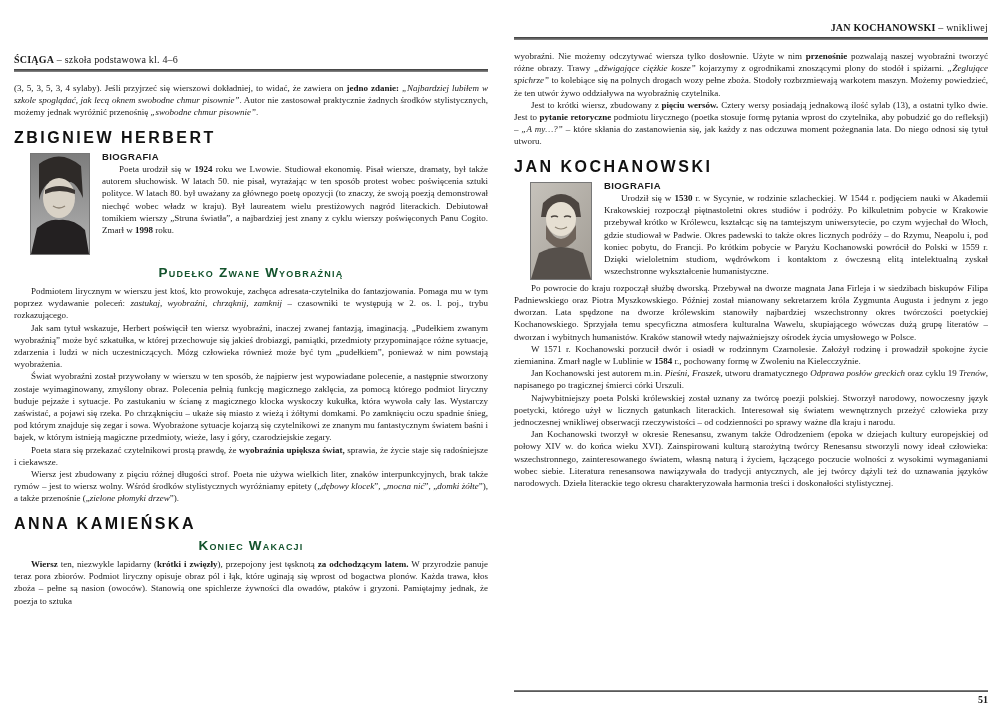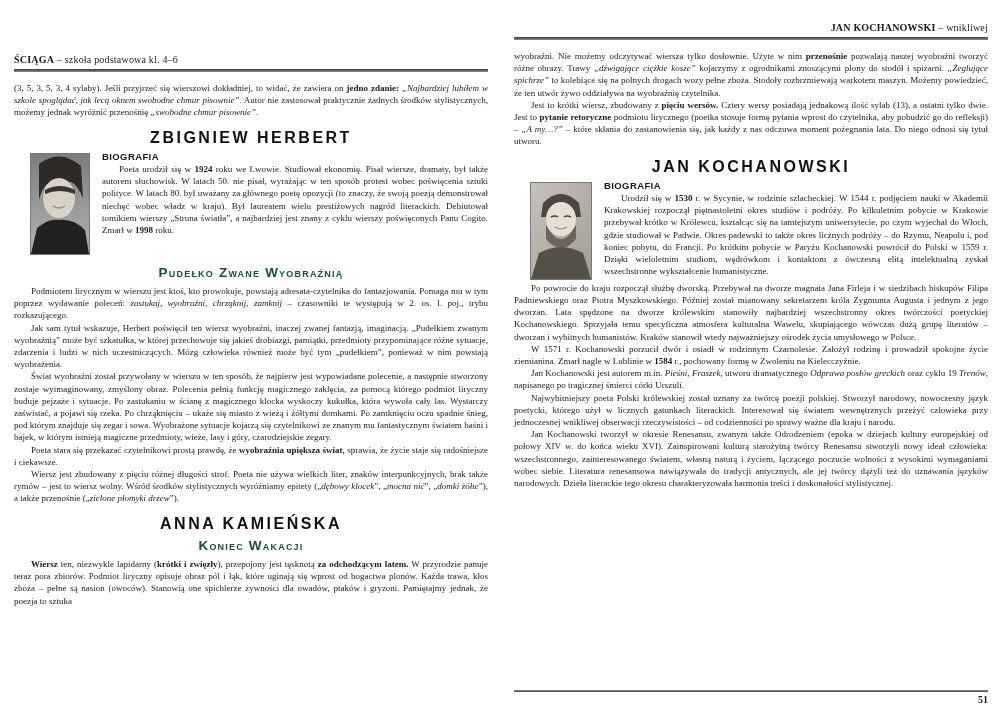--- a/index.html
+++ b/index.html
@@ -34,21 +34,21 @@
   .bodytext p.noindent{text-indent:0;}
   .content{margin-top:10px;}
 
   b,.b{font-weight:bold;}
   i,.i{font-style:italic;}
 
   
   .h-author{
     font-family:"Liberation Sans", sans-serif;
     font-weight:bold;font-size:16px;letter-spacing:2.5px;
-    text-align:center;margin:13px 0 7px 0;color:#111;
+    margin:13px 0 7px 0;color:#111;
   }
   .h-work{
     font-family:"Liberation Sans", sans-serif;
     font-weight:bold;font-size:13.5px;letter-spacing:1.2px;
     font-variant:small-caps;
     text-align:center;margin:10px 0 6px 0;color:#14532d;
   }
   .bio-label{
     font-family:"Liberation Sans", sans-serif;
     font-weight:bold;font-size:9.5px;letter-spacing:.4px;
@@ -100,21 +100,21 @@
               <path d="M0 100 L6 74 Q18 64 28 66 Q42 64 54 76 L58 100 Z" fill="#232021"></path>
               <path d="M22 52 Q28 56 34 52" stroke="#8d8374" stroke-width="1.4" fill="none"></path>
             </svg>
           </div>
           <p class="bio-label">BIOGRAFIA</p>
           <p><span>Poeta urodził się w </span><span class="b">1924</span><span> roku we Lwowie. Studiował ekonomię. Pisał wiersze, dramaty, był także autorem słuchowisk. W latach 50. nie pisał, wyrażając w ten sposób protest wobec poświęcenia sztuki polityce. W latach 80. był uważany za głównego poetę opozycji (to znaczy, że swoją poezją demonstrował niechęć wobec władz w kraju). Był laureatem wielu prestiżowych nagród literackich. Debiutował tomikiem wierszy „Struna światła”, a najbardziej jest znany z cyklu wierszy poświęconych Panu Cogito. Zmarł w </span><span class="b">1998</span><span> roku.</span></p>
         </div>
 
         <div class="h-work">Pudełko Zwane Wyobraźnią</div>
 
-        <p><span>Podmiotem lirycznym w wierszu jest ktoś, kto prowokuje, powstają adresata-czytelnika do fantazjowania. Pomaga mu w tym poprzez wydawanie poleceń: </span><span class="i">zastukaj, wyobraźni, chrząknij, zamknij</span><span> – czasowniki te występują w 2. os. l. poj., trybu rozkazującego.</span></p>
+        <p><span>Podmiotem lirycznym w wierszu jest ktoś, kto prowokuje, zachęca adresata-czytelnika do fantazjowania. Pomaga mu w tym poprzez wydawanie poleceń: </span><span class="i">zastukaj, wyobraźni, chrząknij, zamknij</span><span> – czasowniki te występują w 2. os. l. poj., trybu rozkazującego.</span></p>
         <p><span>Jak sam tytuł wskazuje, Herbert poświęcił ten wiersz wyobraźni, inaczej zwanej fantazją, imaginacją. „Pudełkiem zwanym wyobraźnią” może być szkatułka, w której przechowuje się jakieś drobiazgi, pamiątki, przedmioty przypominające różne sytuacje, zdarzenia i ludzi w nich uczestniczących. Mózg człowieka również może być tym „pudełkiem”, ponieważ w nim powstają wyobrażenia.</span></p>
         <p><span>Świat wyobraźni został przywołany w wierszu w ten sposób, że najpierw jest wypowiadane polecenie, a następnie stworzony zostaje wyimaginowany, zmyślony obraz. Polecenia pełnią funkcję magicznego zaklęcia, za pomocą którego podmiot liryczny buduje pejzaże i sytuacje. Po zastukaniu w ścianę z magicznego klocka wyskoczy kukułka, która wywoła cały las. Wystarczy zaświstać, a pojawi się rzeka. Po chrząknięciu – ukaże się miasto z wieżą i żółtymi domkami. Po zamknięciu oczu spadnie śnieg, pod którym znajduje się zegar i sowa. Wyobrażone sytuacje kojarzą się czytelnikowi ze znanym mu fantastycznym światem baśni i bajek, w którym istnieją magiczne przedmioty, wieże, lasy i góry, czarodziejskie zegary.</span></p>
         <p><span>Poeta stara się przekazać czytelnikowi prostą prawdę, że </span><span class="b">wyobraźnia upiększa świat,</span><span> sprawia, że życie staje się radośniejsze i ciekawsze.</span></p>
         <p><span>Wiersz jest zbudowany z pięciu różnej długości strof. Poeta nie używa wielkich liter, znaków interpunkcyjnych, brak także rymów – jest to wiersz wolny. Wśród środków stylistycznych wyróżniamy epitety („</span><span class="i">dębowy klocek</span><span>”, „</span><span class="i">mocna nić</span><span>”, „</span><span class="i">domki żółte</span><span>”), a także przenośnie („</span><span class="i">zielone płomyki drzew</span><span>”).</span></p>
 
         <div class="h-author">ANNA KAMIEŃSKA</div>
         <div class="h-work">Koniec Wakacji</div>
 
         <p><span class="b">Wiersz</span><span> ten, niezwykle lapidarny (</span><span class="b">krótki i zwięzły</span><span>), przepojony jest tęsknotą </span><span class="b">za odchodzącym latem.</span><span> W przyrodzie panuje teraz pora zbiorów. Podmiot liryczny opisuje obraz pól i łąk, które uginają się wprost od bogactwa plonów. Każda trawa, kłos zboża – pełne są nasion (owoców). Stanowią one spichlerze żywności dla owadów, ptaków i gryzoni. Pamiętajmy jednak, że poezja to sztuka</span></p>
       </div>

